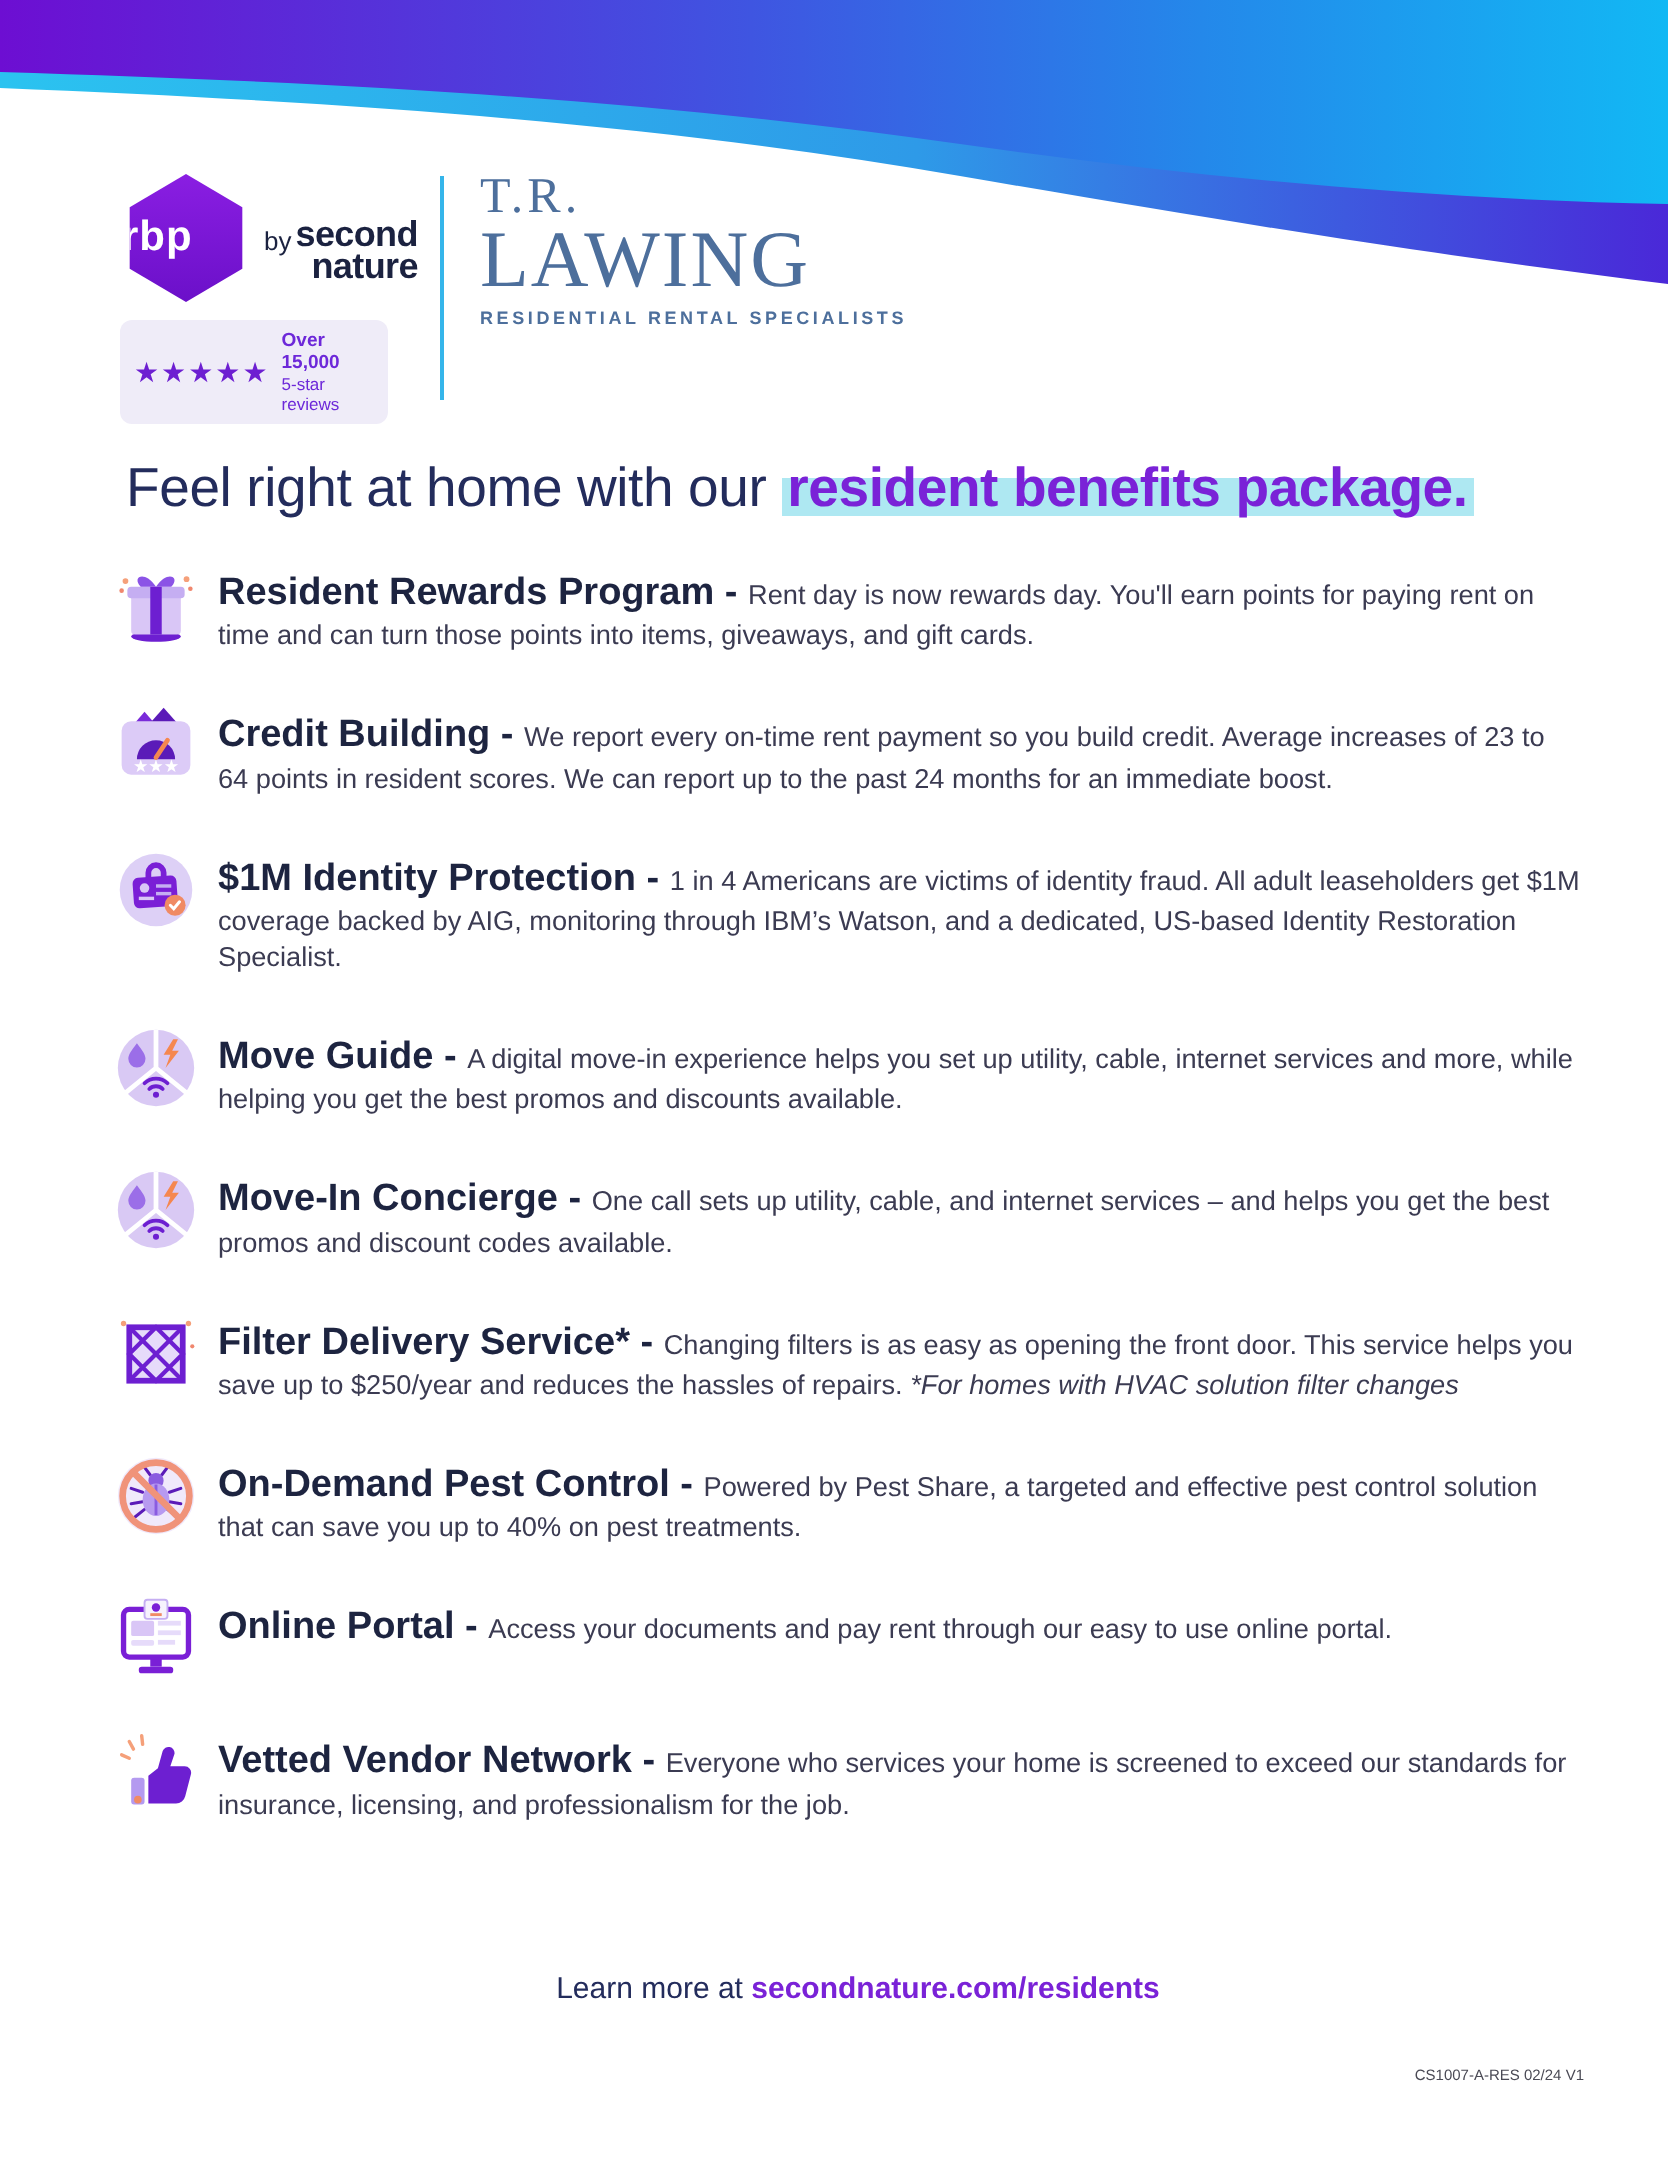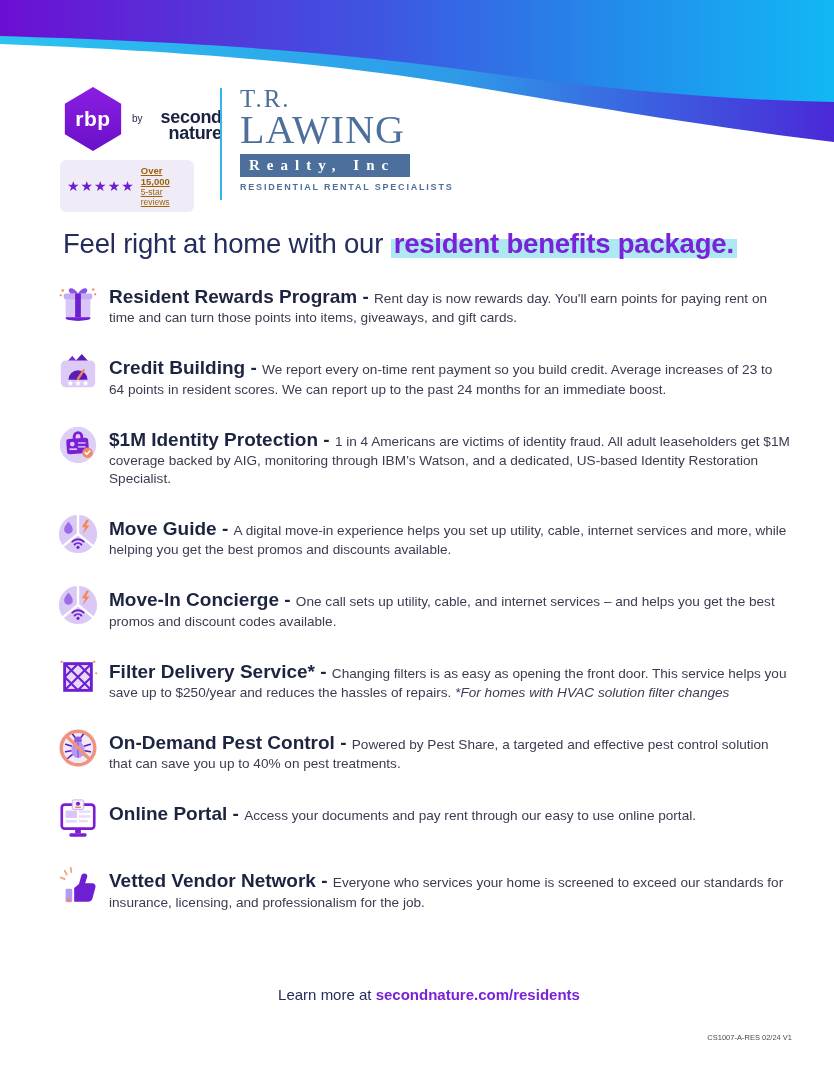--- a/index.html
+++ b/index.html
@@ -15,30 +15,30 @@
   .logo-row { position:absolute; top:86px; left:60px; display:flex; align-items:flex-start; }
 
   .rbp-lockup { width:150px; }
   .rbp-top { display:flex; align-items:center; }
   .rbp-mark { position:relative; width:66px; height:66px; flex:0 0 auto; }
   .rbp-hex-back { position:absolute; inset:6px; background:#35d0da;
      clip-path:polygon(50% 0,95% 26%,95% 74%,50% 100%,5% 74%,5% 26%);
      transform:rotate(28deg); }
   .rbp-hex { position:absolute; inset:1px; background:linear-gradient(180deg,#8a1ee2,#6b10c9);
      clip-path:polygon(50% 0,94% 26%,94% 74%,50% 100%,6% 74%,6% 26%);
-     display:flex; align-items:center; justify-content:center; }
+     display:flex; align-items:center; justify-content:flex-start; }
   .rbp-hex span { color:#fff; font-weight:700; font-size:21px; letter-spacing:.5px; }
   .sn-lockup { margin-left:6px; margin-top:14px; display:flex; align-items:flex-start; }
-  .sn-by { font-size:10px; color:#1b2240; margin-top:3px; margin-right:18px; }
+  .sn-by { font-size:13px; color:#1b2240; margin-top:3px; margin-right:2px; }
   .sn-words { font-weight:800; color:#1b2240; font-size:18px; line-height:.88;
               letter-spacing:-.3px; text-align:right; }
   .rbp-reviews { margin-top:8px; width:134px; background:#efecf8; border-radius:6px;
      padding:5px 7px; display:flex; align-items:center; }
   .stars { color:#6d1fd1; font-size:14px; letter-spacing:1px; line-height:1; }
-  .rev-text { margin-left:6px; color:#a16207;text-decoration:underline; }
+  .rev-text { margin-left:6px; color:#6d28d9; }
   .rev-line1 { font-size:9.5px; font-weight:700; }
   .rev-line2 { font-size:8.5px; }
 
   .logo-divider { width:2px; height:112px; background:#35b5ea; margin:2px 18px 0 10px; }
 
   .trl { color:#4d6f9c; font-family:"Liberation Serif", serif; }
   .trl-l1 { font-size:25px; letter-spacing:2px; line-height:1; }
   .trl-l2 { font-size:40px; letter-spacing:1px; line-height:.95; }
   .trl-banner { margin-top:5px; background:#4d6f9c; color:#fff; width:170px;
      font-family:"Liberation Serif", serif; font-weight:700; font-size:15px;
@@ -118,21 +118,20 @@
           <span class="rev-line2" style="display:block">5-star reviews</span>
         </span>
       </div>
     </div>
 
     <div class="logo-divider"></div>
 
     <div class="trl">
       <div class="trl-l1">T.R.</div>
       <div class="trl-l2">LAWING</div>
-      <div class="trl-banner">Realty, Inc</div>
       <div class="trl-tagline">RESIDENTIAL RENTAL SPECIALISTS</div>
     </div>
   </div>
 
   <div class="headline">
     <span>Feel right at home with our</span>
     <span class="hl">resident benefits package.</span>
   </div>
 
   <div class="benefits">

